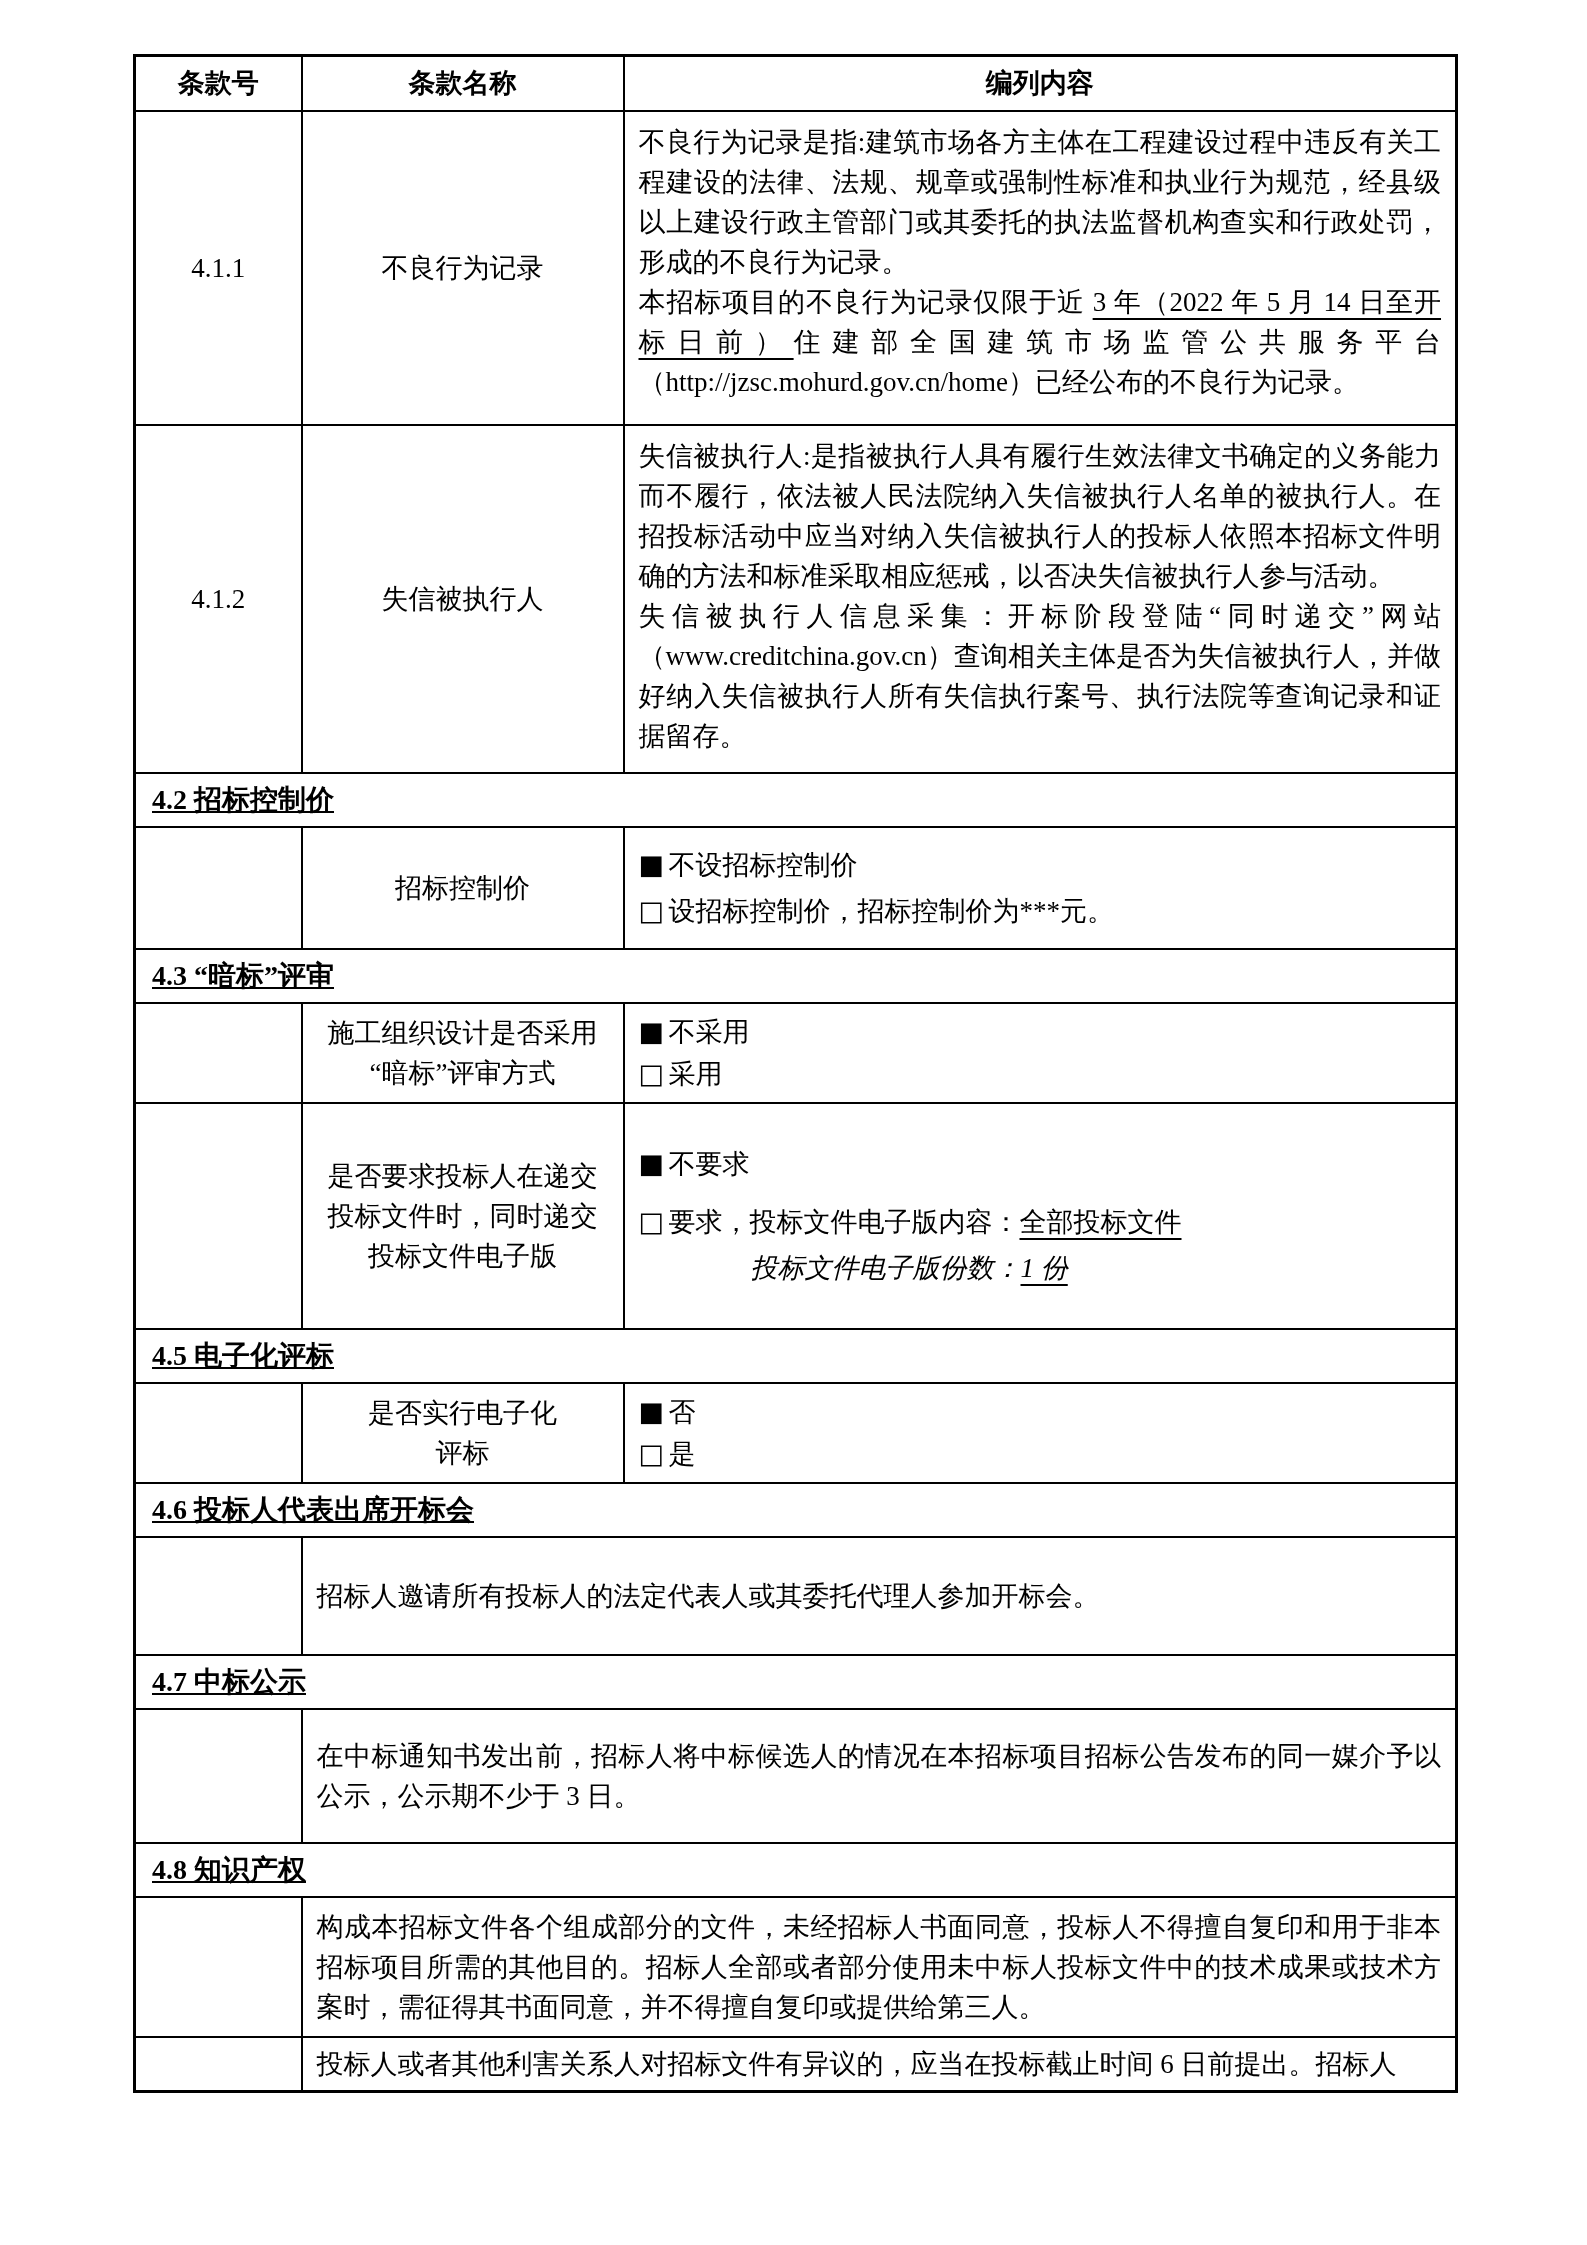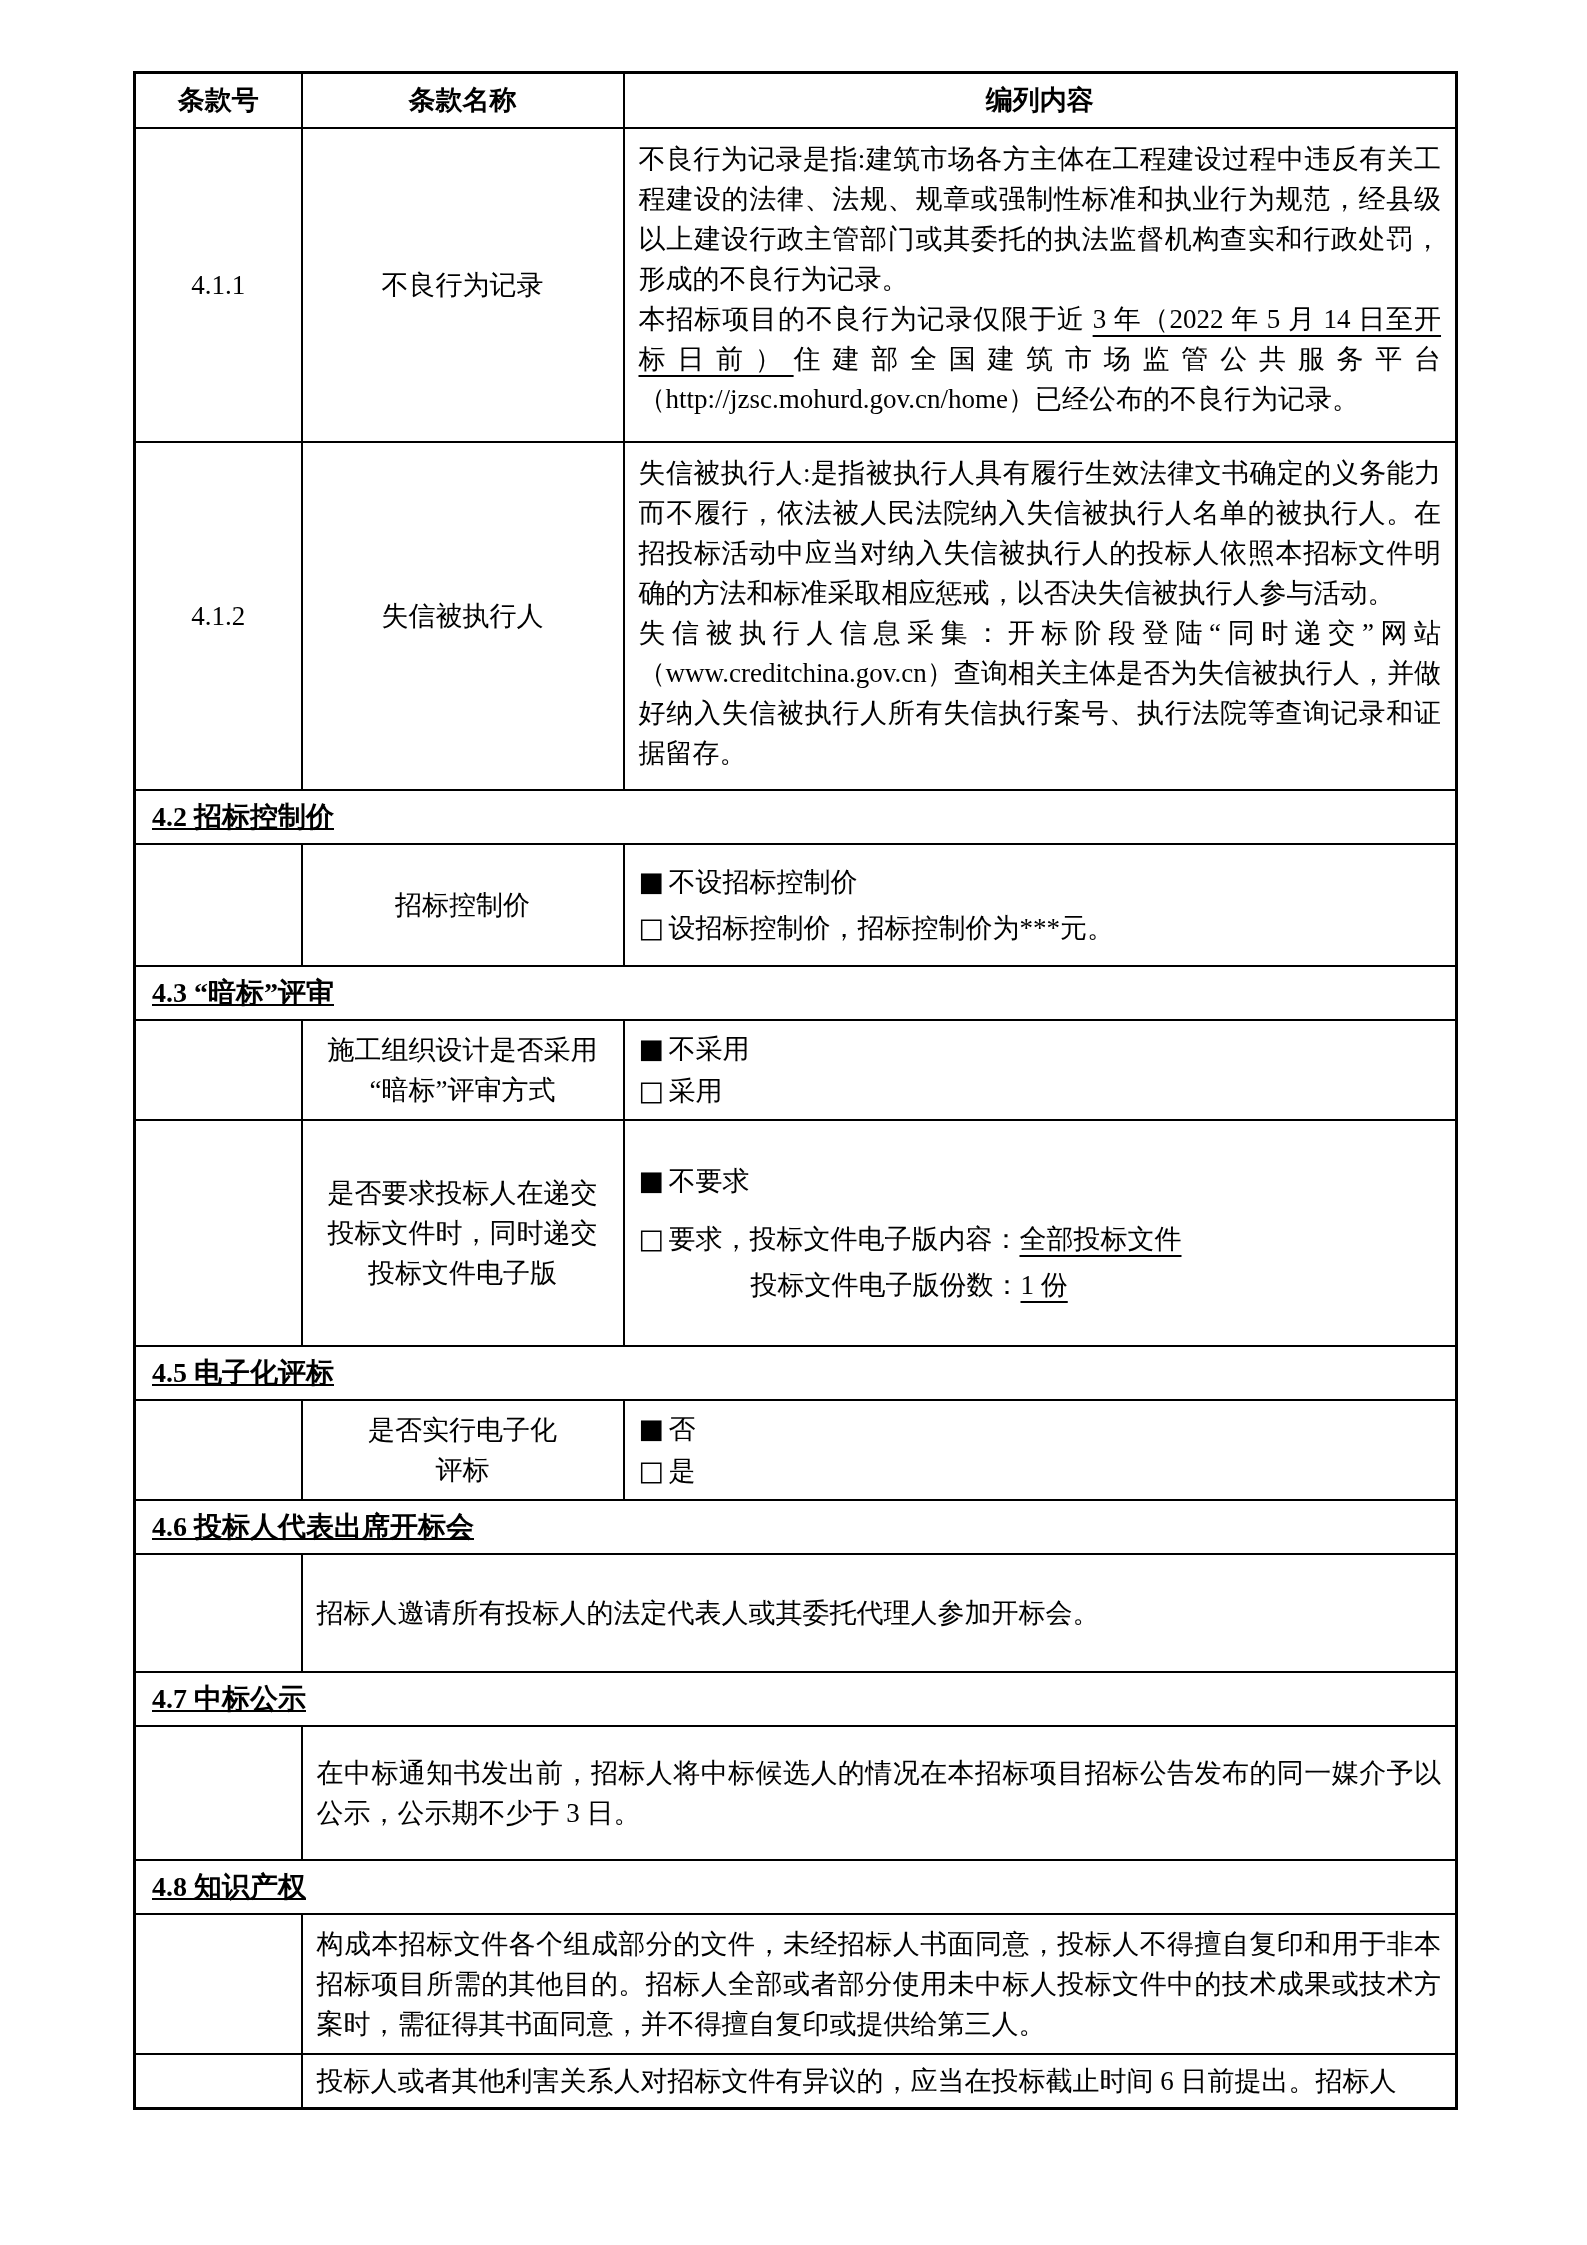--- a/index.html
+++ b/index.html
@@ -2,21 +2,21 @@
 <html><head>
 <meta charset="utf-8">
 <style>
   html,body{margin:0;padding:0;background:#ffffff;}
   body{
     width:1587px;height:2245px;position:relative;
     font-family:"Liberation Serif","DejaVu Serif",serif;
     color:#000;
   }
   .doc-table{
-    position:absolute;left:133px;top:71px;width:1322px;
+    position:absolute;left:133px;top:54px;width:1322px;
     border-collapse:collapse;table-layout:fixed;
     border:3px solid #000;
   }
   .doc-table td{
     border:2px solid #000;
     padding:6px 14px;
     font-size:27px;
     line-height:40px;
     vertical-align:middle;
     overflow:hidden;
@@ -45,21 +45,21 @@
   .name-line{display:block;text-align:center;}
   p.para{margin:0;text-align:justify;text-justify:inter-ideograph;}
   .u{
     text-decoration:underline;
     text-decoration-thickness:2px;
     text-underline-offset:7px;
   }
   .opt{margin:6px 0;white-space:nowrap;}
   .opt .box{display:inline-block;min-width:30px;font-family:"DejaVu Sans","Liberation Sans",sans-serif;}
   .opt-gap{margin-top:18px;}
-  .indent{padding-left:112px;}
+  .indent{padding-left:112px;font-style:italic;}
   .tight .opt{margin:2px 0;}
 </style>
 </head>
 <body>
 
 <table class="doc-table">
   <colgroup>
       <col class="c1">
       <col class="c2">
       <col class="c3">

